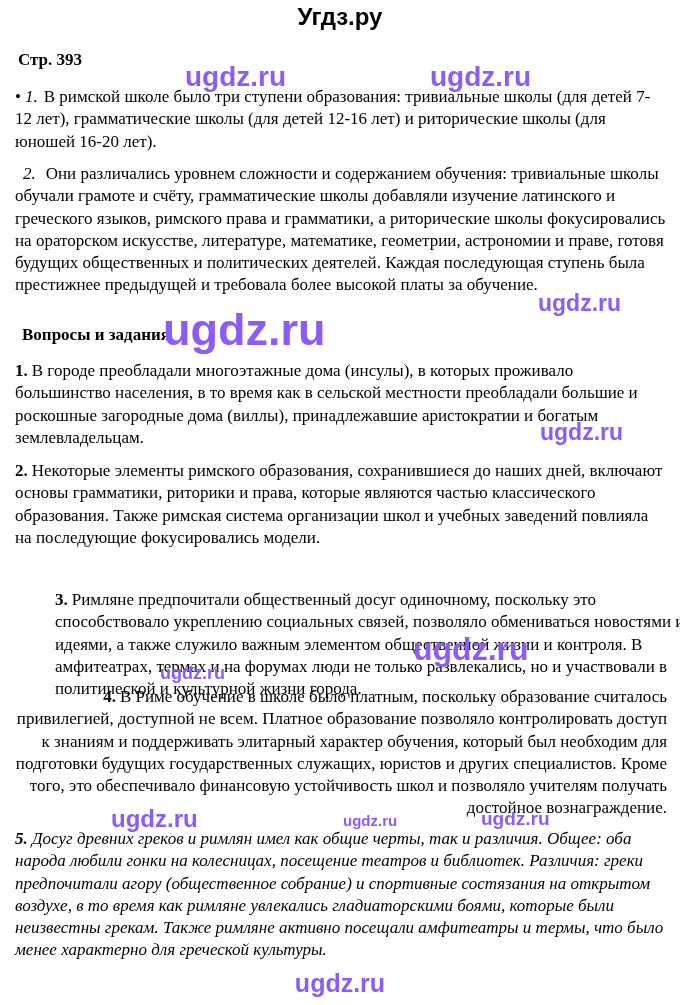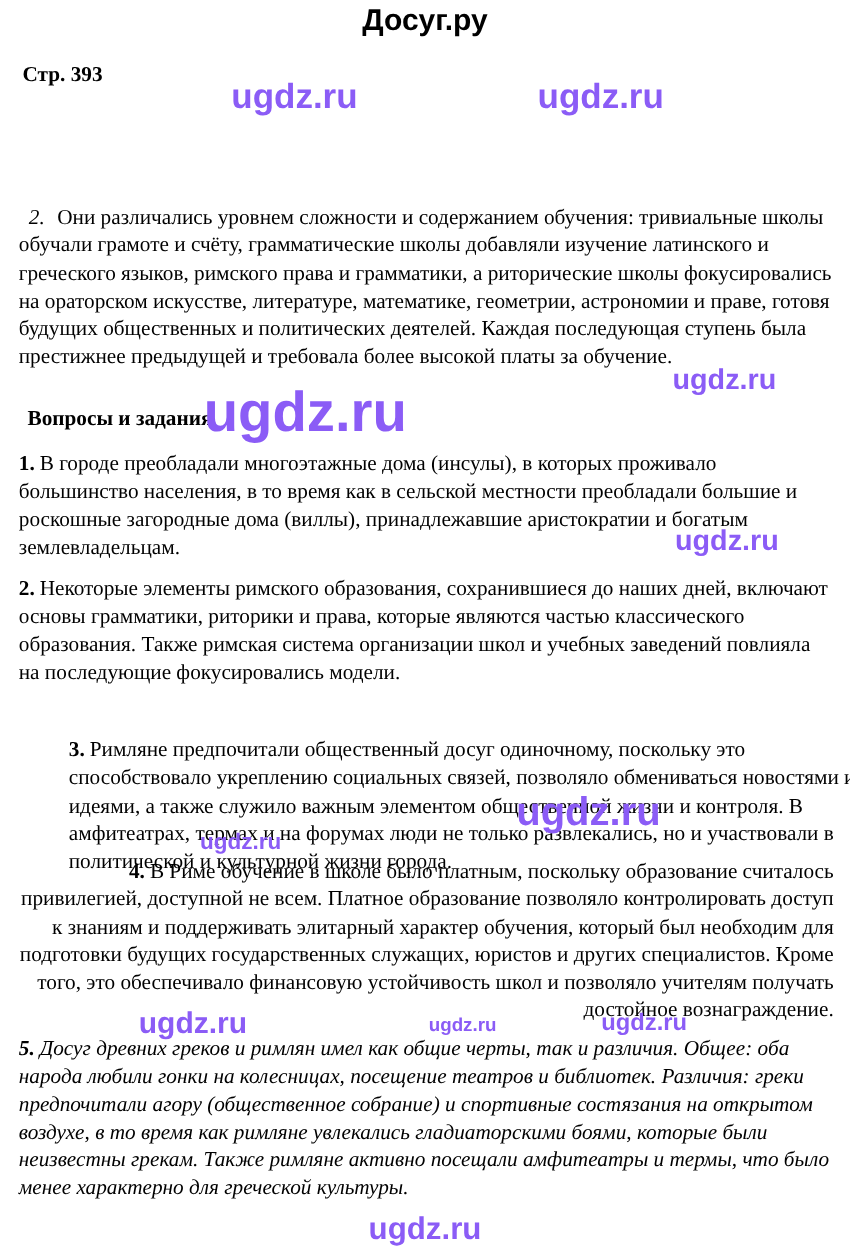--- a/index.html
+++ b/index.html
@@ -56,27 +56,28 @@
   .wm8{left:111px;top:807px;font-size:24px;}
   .wm9{left:343px;top:813px;font-size:15px;}
   .wm10{left:481px;top:809px;font-size:19px;}
   .wm11{left:0;right:0;top:971px;font-size:25px;text-align:center;}
 </style>
 </head>
 <body>
 
 <div class="page">
 
-  <div class="site-title">Досуг.ру</div>
+  <div class="site-title">Угдз.ру</div>
 
   <div class="page-label">Стр. 393</div>
 
   <span class="wm wm1">ugdz.ru</span>
   <span class="wm wm2">ugdz.ru</span>
 
+  <p class="body para-a"><span class="bullet">•</span><span class="inum">1.</span><span>В римской школе было три ступени образования: тривиальные школы (для детей 7-12 лет), грамматические школы (для детей 12-16 лет) и риторические школы (для юношей 16-20 лет).</span></p>
 
   <p class="body para-b"><span class="inum">2.</span><span>Они различались уровнем сложности и содержанием обучения: тривиальные школы обучали грамоте и счёту, грамматические школы добавляли изучение латинского и греческого языков, римского права и грамматики, а риторические школы фокусировались на ораторском искусстве, литературе, математике, геометрии, астрономии и праве, готовя будущих общественных и политических деятелей. Каждая последующая ступень была престижнее предыдущей и требовала более высокой платы за обучение.</span></p>
 
   <span class="wm wm3">ugdz.ru</span>
 
   <h2 class="heading">Вопросы и задания</h2>
   <span class="wm wm4">ugdz.ru</span>
 
   <p class="body q1"><span class="qnum">1.</span><span>В городе преобладали многоэтажные дома (инсулы), в которых проживало большинство населения, в то время как в сельской местности преобладали большие и роскошные загородные дома (виллы), принадлежавшие аристократии и богатым землевладельцам.</span></p>
 

